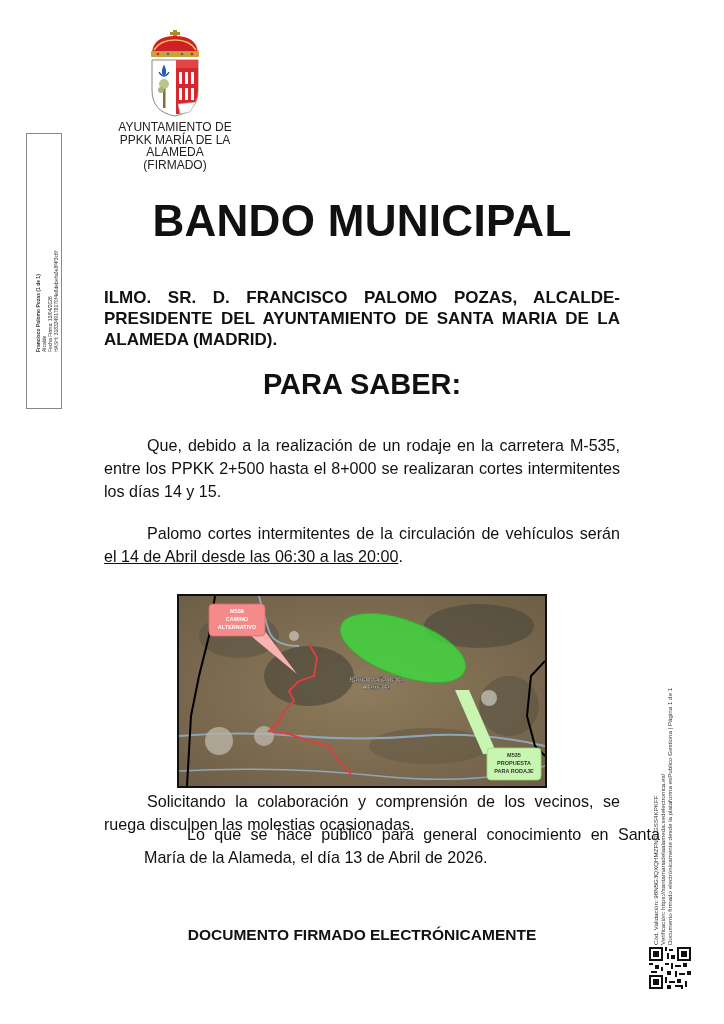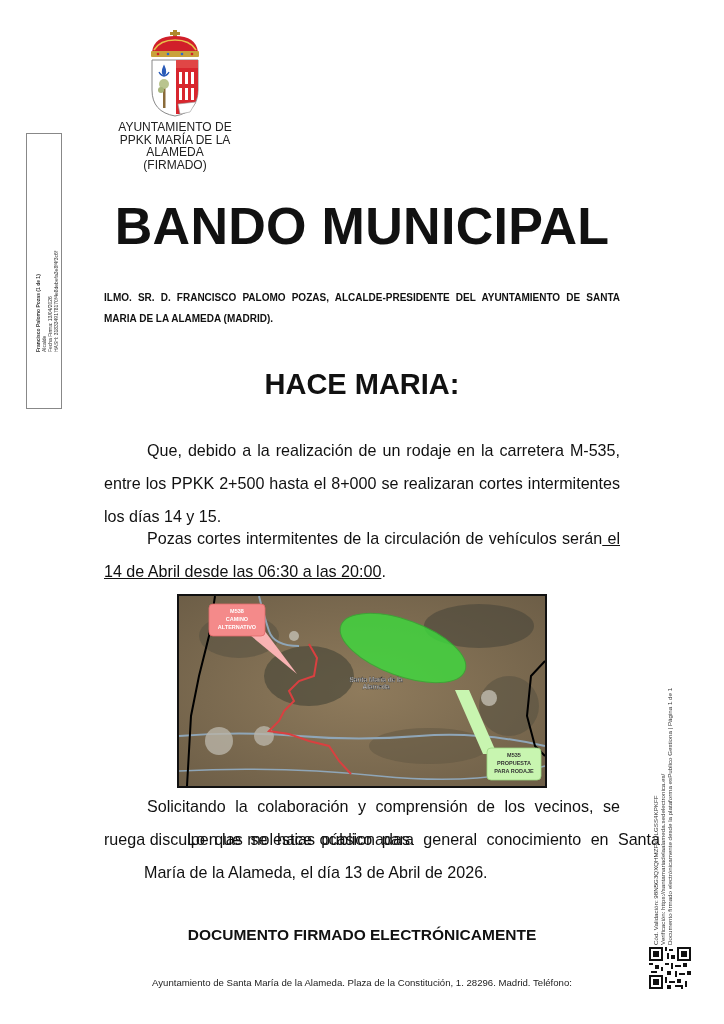--- a/index.html
+++ b/index.html
@@ -8,25 +8,25 @@
   
   .logo { left:140px; top:28px; width:70px; height:92px; }
   .council { left:100px; top:121px; width:150px; text-align:center; font-size:12px; line-height:12.5px; color:#222; }
   
   .sigbox { left:26px; top:133px; width:36px; height:276px; border:1px solid #888; box-sizing:border-box; }
   .sigtext { position:absolute; left:2px; top:0; width:272px; height:32px; transform-origin:0 0; transform:translate(2px,274px) rotate(-90deg); font-size:5px; line-height:6px; color:#333; padding-top:1px; }
   .sigtext .t { display:block; }
   .sigtext .b { font-weight:bold; }
   .sigtext-inner { position:absolute; left:56px; top:4px; }
   
-  .title { left:0; top:196px; width:724px; text-align:center; font-size:52px; font-weight:bold; letter-spacing:0.3px; padding-left:0; }
+  .title { left:0; top:196px; width:724px; text-align:center; font-size:44px; font-weight:bold; letter-spacing:0.3px; padding-left:0; }
   .title span { display:inline-block; margin-left:0px; transform:translateX(0px); }
-  .mayor { left:104px; top:287px; width:516px; font-size:10px; font-weight:bold; line-height:21px; text-align:justify; }
+  .mayor { left:104px; top:287px; width:516px; font-size:17px; font-weight:bold; line-height:21px; text-align:justify; }
   .hace { left:0; top:368px; width:724px; text-align:center; font-size:29px; font-weight:bold; }
-  .para { left:104px; width:516px; font-size:16.1px; line-height:33px; text-align:justify; text-indent:43px; }
+  .para { left:104px; width:516px; font-size:16.1px; line-height:23px; text-align:justify; text-indent:43px; }
   .p1 { top:434px; }
   .p2 { top:522px; }
   .p3 { top:790px; }
   .p4 { top:823px;margin-left:40px; }
   .u { text-decoration:underline; }
   .signed { left:0; top:926px; width:724px; text-align:center; font-size:15.5px; font-weight:bold; padding-left:0; }
   .signed span { display:inline-block; transform:translateX(0px); }
   .footer { left:104px; top:975px; width:516px; text-align:center; font-size:9.6px; line-height:16px; color:#222; }
   
   .map { left:177px; top:594px; width:370px; height:194px; background:#111; box-sizing:border-box; padding:2px; }
@@ -83,25 +83,25 @@
       <span class="t">Fecha Firma: 13/04/2026</span>
       <span class="t">HASH: 3183349178170f4e8debefa3e8f4f3c6f</span>
     </div>
   </div>
 </div>
 
 <div class="abs title"><span>BANDO MUNICIPAL</span></div>
 
 <div class="abs mayor">ILMO. SR. D. FRANCISCO PALOMO POZAS, ALCALDE-PRESIDENTE DEL AYUNTAMIENTO DE SANTA MARIA DE LA ALAMEDA (MADRID).</div>
 
-<div class="abs hace">HACE MARIA:</div>
+<div class="abs hace">PARA SABER:</div>
 
 <div class="abs para p1">Que, debido a la realización de un rodaje en la carretera M-535, entre los PPKK 2+500 hasta el 8+000 se realizaran cortes intermitentes los días 14 y 15.</div>
 
-<div class="abs para p2"><span>Pozas cortes intermitentes de la circulación de vehículos serán</span><span class="u"> el 14 de Abril desde las 06:30 a las 20:00</span><span>.</span></div>
+<div class="abs para p2"><span>Palomo cortes intermitentes de la circulación de vehículos serán</span><span class="u"> el 14 de Abril desde las 06:30 a las 20:00</span><span>.</span></div>
 
 <div class="abs map">
   <svg width="366" height="190" viewBox="0 0 366 190">
     <defs>
       <radialGradient id="terr" cx="50%" cy="50%" r="70%">
         <stop offset="0" stop-color="#8f7b5c"></stop>
         <stop offset="1" stop-color="#6d5e47"></stop>
       </radialGradient>
     </defs>
     <rect width="366" height="190" fill="url(#terr)"></rect>
@@ -190,14 +190,13 @@
         <rect x="14" y="16" width="2" height="2"></rect>
         <rect x="18" y="17" width="1" height="3"></rect>
       <rect x="9" y="19" width="2" height="2"></rect>
         <rect x="13" y="19" width="3" height="1"></rect>
         <rect x="16" y="19" width="1" height="2"></rect>
     </g>
   </svg>
 </div>
 
 <div class="abs footer">
-  <div>Ayuntamiento de Santa María de la Alameda. Plaza de la Constitución, 1. 28296. Madrid. Teléfono:</div>
 </div>
 
 </body></html>

